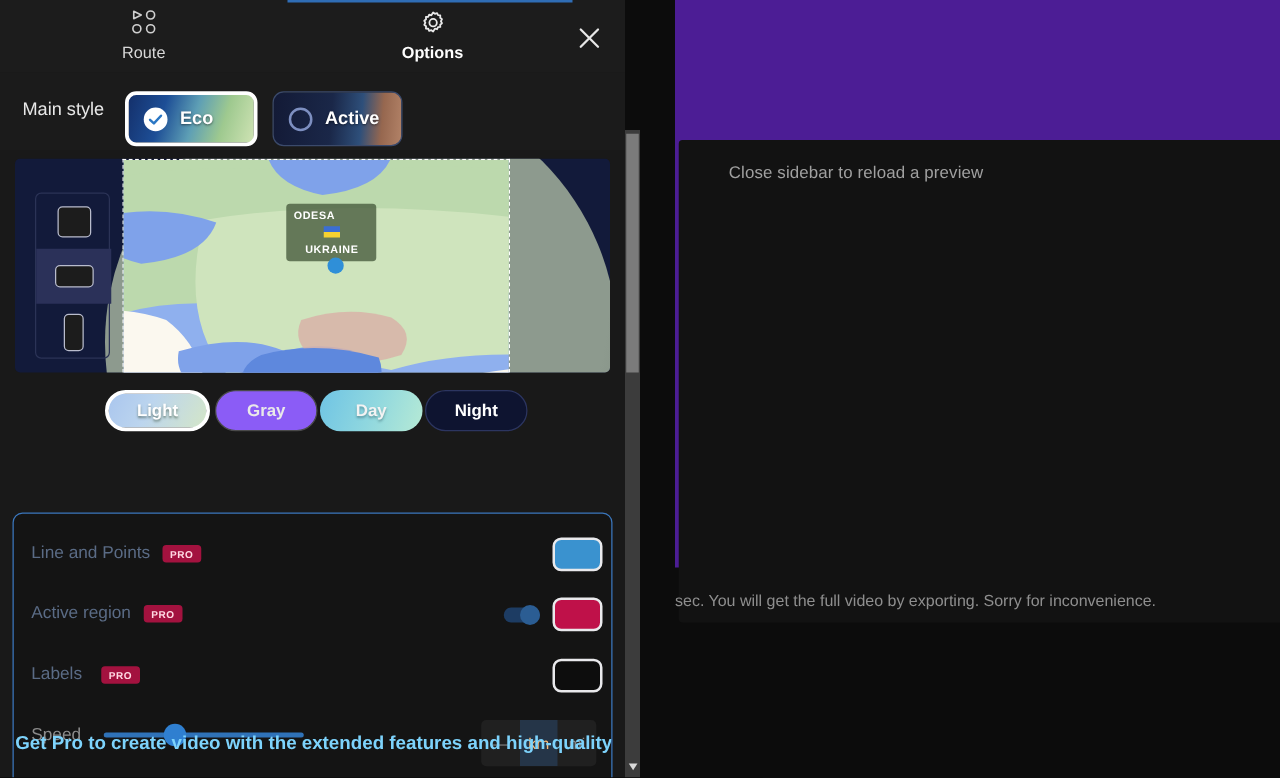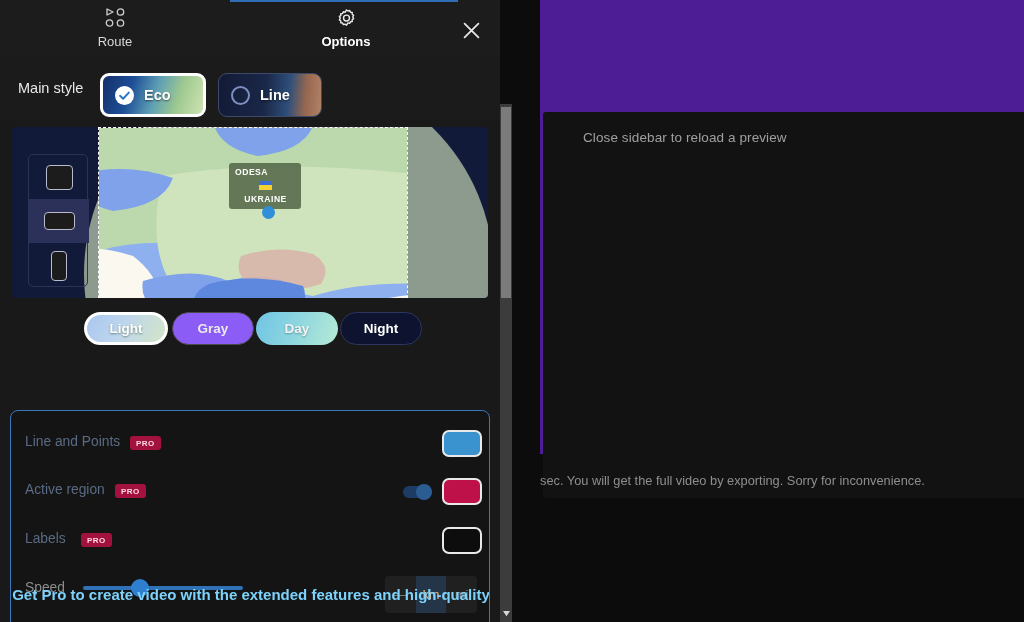--- a/index.html
+++ b/index.html
@@ -266,21 +266,21 @@
         <div class="chip-radio on">
           <svg width="13" height="13" viewBox="0 0 16 16">
             <path d="M2.5 8.4 L6.3 12 L13.3 4.4" fill="none" stroke="#2b77c4" stroke-width="2.4" stroke-linecap="round" stroke-linejoin="round"></path>
           </svg>
         </div>
         <div class="chip-name">Eco</div>
       </div>
 
       <div class="style-chip earth">
         <div class="chip-radio off"></div>
-        <div class="chip-name">Line</div>
+        <div class="chip-name">Active</div>
       </div>
     </div>
 
     <div class="mapbox">
       <div class="globe"></div>
 
       <div class="mapwin">
         <svg class="mapimg" viewBox="0 0 480 290">
           <defs>
             <clipPath id="globeclip">

